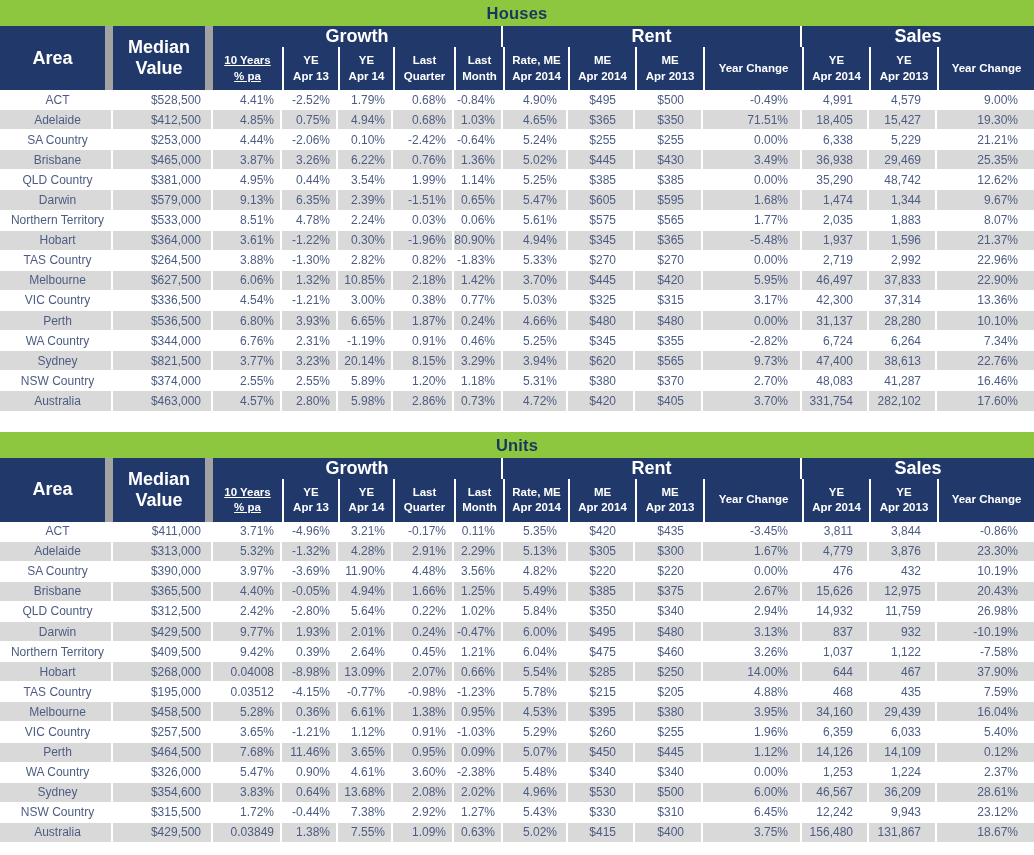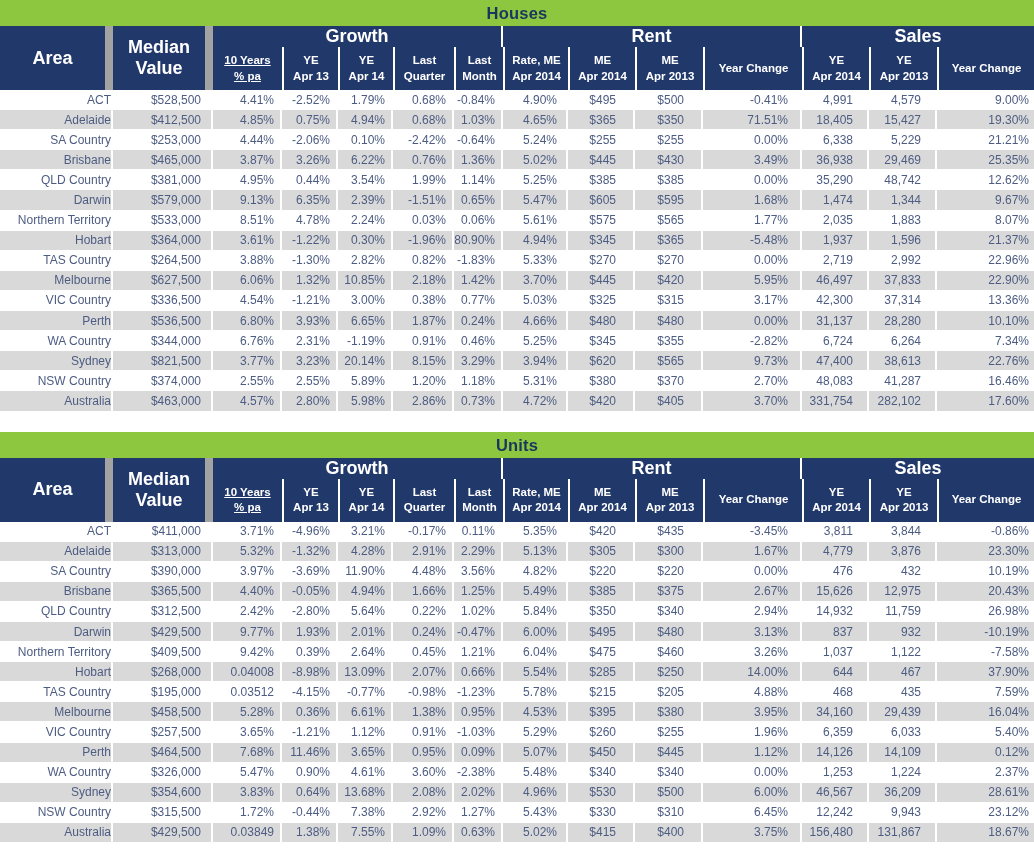--- a/index.html
+++ b/index.html
@@ -43,29 +43,29 @@
     height:19.1px; font-size:12px;
     color:var(--body-text,#4d5c82);
     border-right:2px solid #ffffff;
     border-bottom:1px solid #ffffff;
     text-align:right; padding:0 6px 0 0;
     overflow:hidden; white-space:nowrap; vertical-align:middle;
   }
   tbody td:last-child { border-right:none; }
   tbody tr:nth-child(even) td { background:var(--row-stripe-gray,#d9d9d9); }
 
-  tbody td.c-area { text-align:right; padding:0 0 0 4px; }
+  tbody td.c-area { text-align:center; padding:0 0 0 4px; }
   tbody td:nth-child(2)  { padding-right:10px; }
   tbody td:nth-child(8)  { padding-right:9px; }
   tbody td:nth-child(9),
   tbody td:nth-child(10) { padding-right:17px; }
   tbody td:nth-child(11) { padding-right:12px; }
   tbody td:nth-child(12),
   tbody td:nth-child(13) { padding-right:14px; }
-  tbody td:nth-child(14) { padding-right:5px; }
+  tbody td:nth-child(14) { padding-right:16px; }
 </style>
 </head>
 <body>
 
 <div>
 
   <section class="tbl-section">
     <div class="title-bar">Houses</div>
     <table>
       <colgroup>
@@ -122,21 +122,21 @@
             <td class="c-area">ACT</td>
             <td class="c-num">$528,500</td>
             <td class="c-num">4.41%</td>
             <td class="c-num">-2.52%</td>
             <td class="c-num">1.79%</td>
             <td class="c-num">0.68%</td>
             <td class="c-num">-0.84%</td>
             <td class="c-num">4.90%</td>
             <td class="c-num">$495</td>
             <td class="c-num">$500</td>
-            <td class="c-num">-0.41%</td>
+            <td class="c-num">-0.49%</td>
             <td class="c-num">4,991</td>
             <td class="c-num">4,579</td>
             <td class="c-num">9.00%</td>
           </tr>
           <tr>
             <td class="c-area">Adelaide</td>
             <td class="c-num">$412,500</td>
             <td class="c-num">4.85%</td>
             <td class="c-num">0.75%</td>
             <td class="c-num">4.94%</td>

